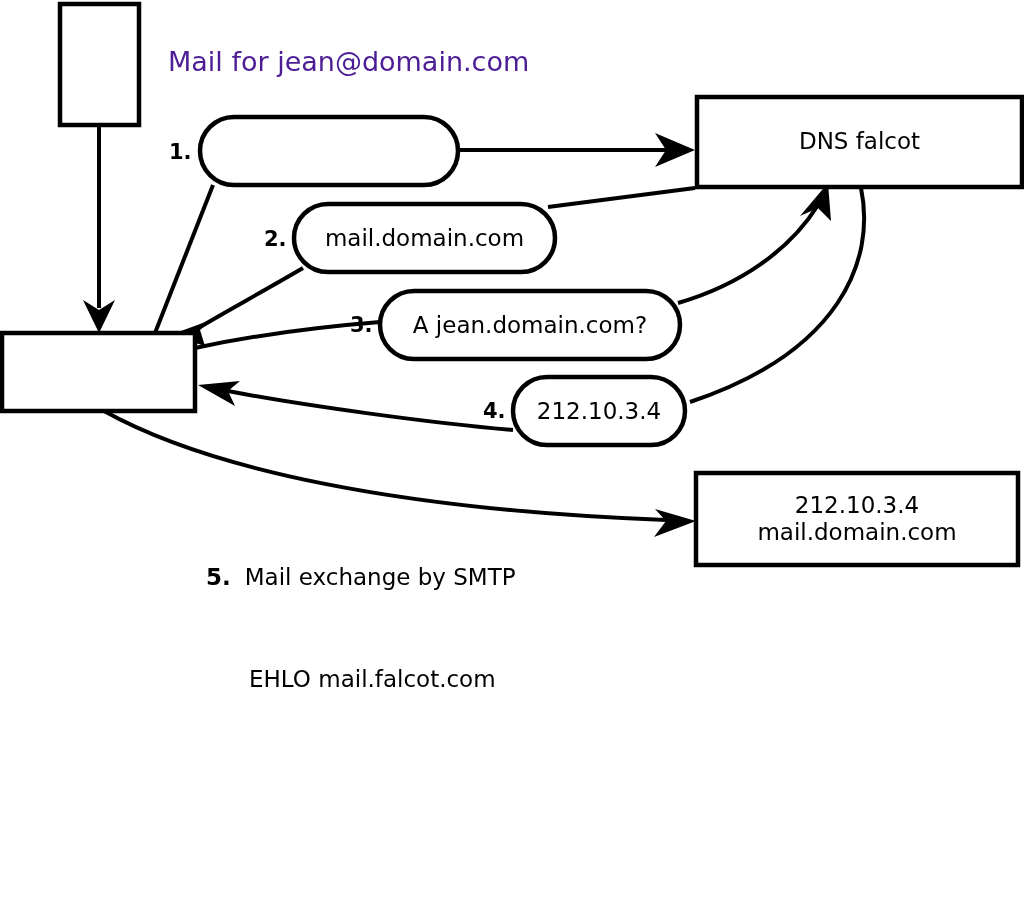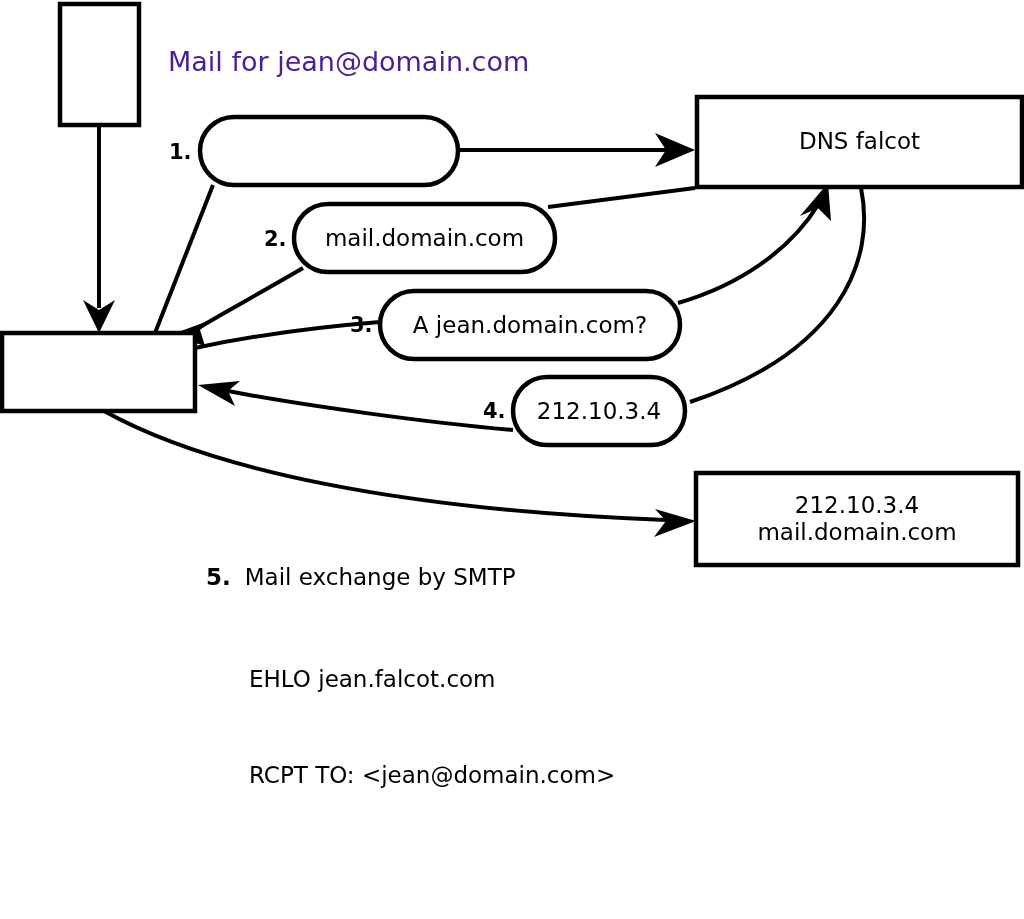--- a/index.html
+++ b/index.html
@@ -180,22 +180,21 @@
 
   <div class="pill-label" style="left:294px; top:204px; width:261px; height:68px;">mail.domain.com</div>
   <div class="pill-label" style="left:380px; top:291px; width:300px; height:68px;">A jean.domain.com?</div>
   <div class="pill-label" style="left:513px; top:377px; width:172px; height:68px;">212.10.3.4</div>
 
   <div class="step5-row" style="left:206px; top:564px;">
     <span class="num">5.</span><span>Mail exchange by SMTP</span>
   </div>
 
   <div class="smtp-block" style="left:249px; top:599px;">
-    <span class="smtp-line">EHLO jean.falcot.com</span>
-    <span class="smtp-line">RCPT TO: &lt;jean@domain.com&gt;</span>
+    <span class="smtp-line">EHLO mail.falcot.com</span>
     
     
     
     
     
     
     
   </div>
 
 </div>

